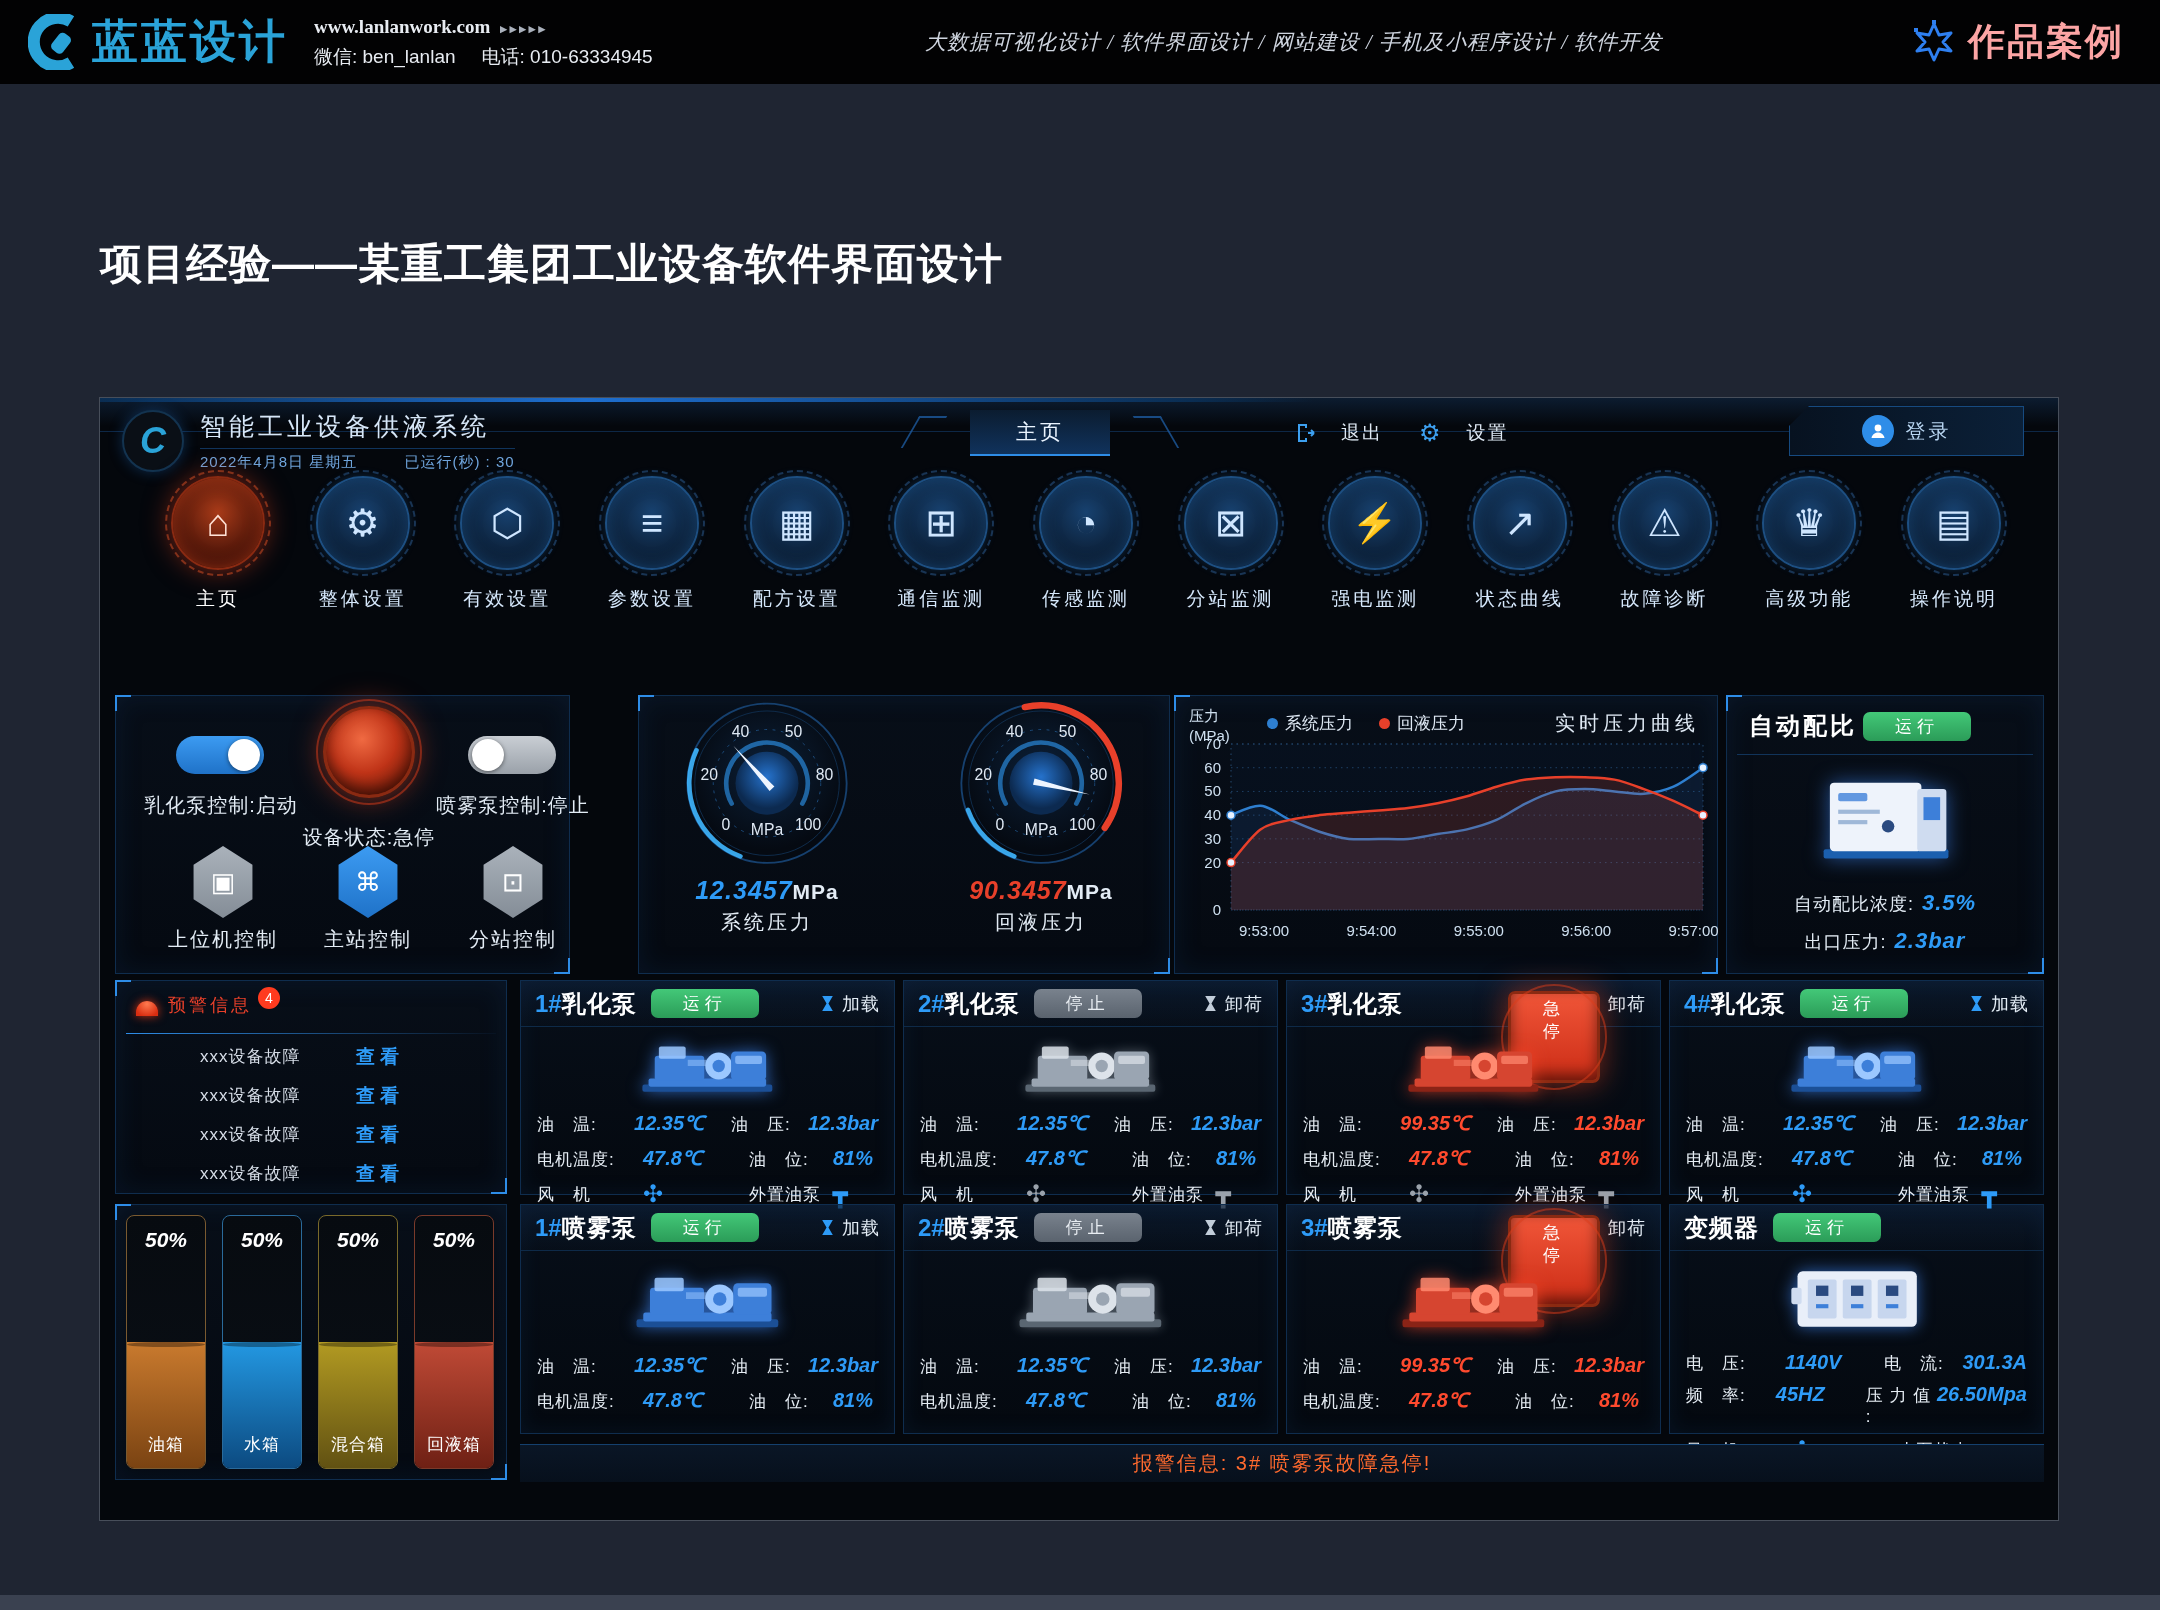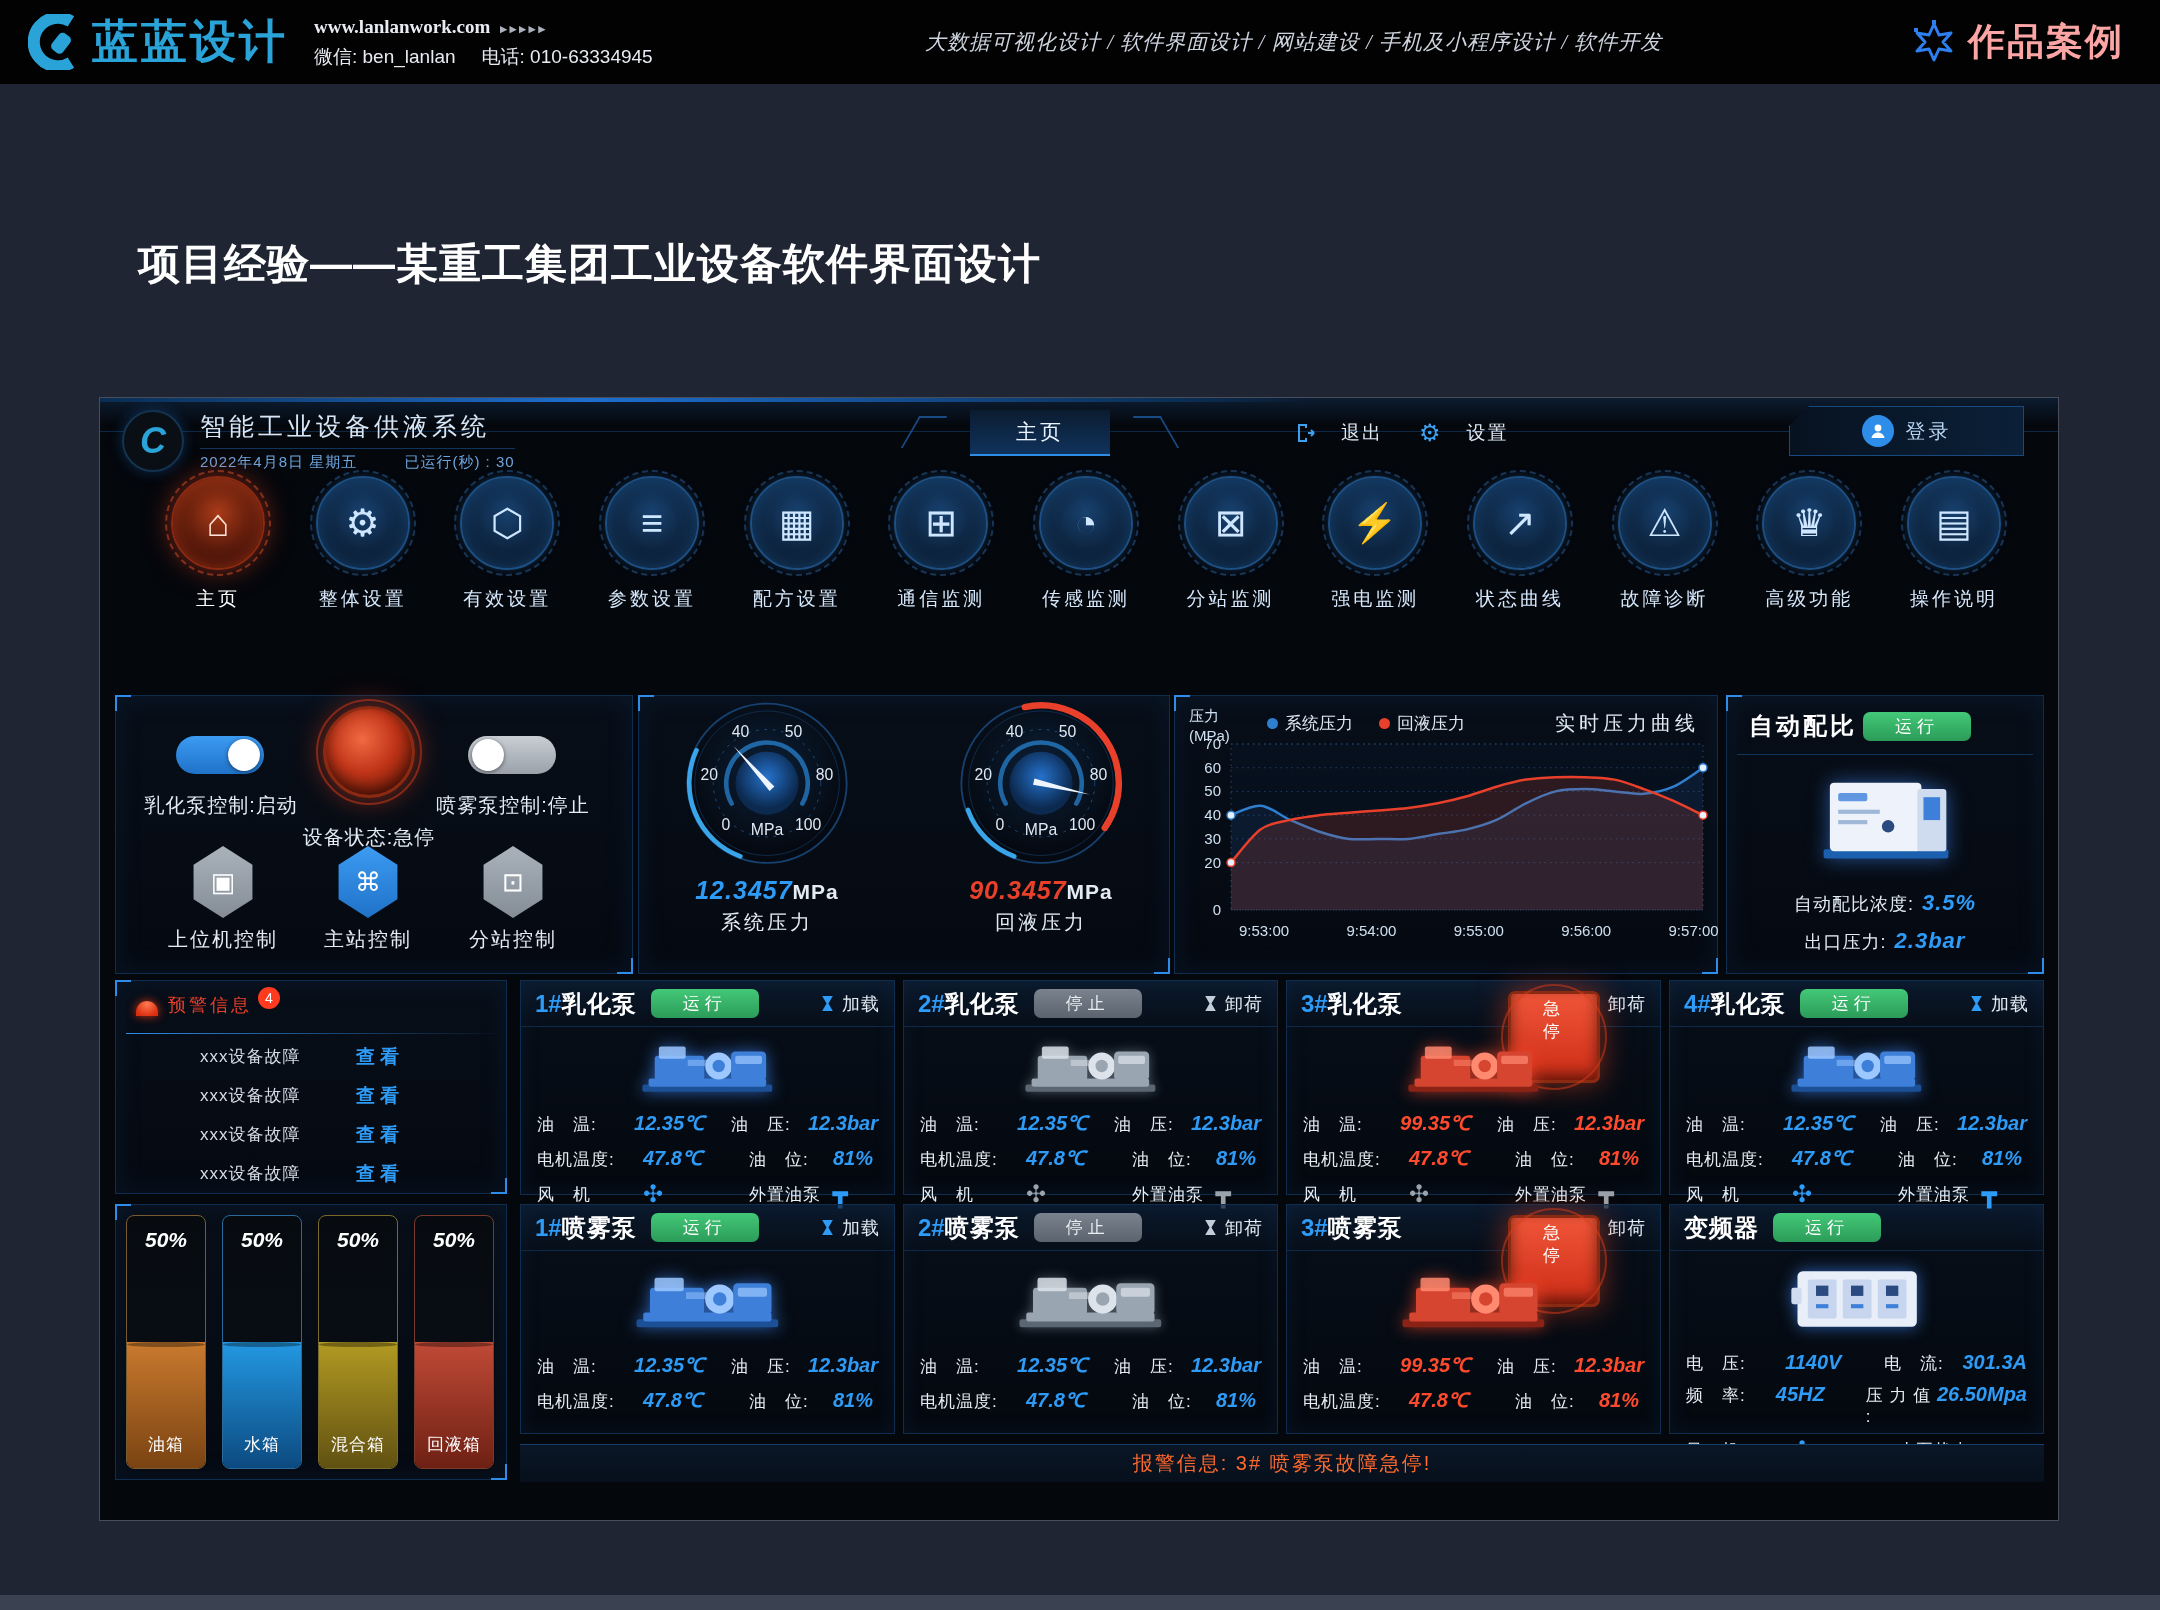--- a/index.html
+++ b/index.html
@@ -13,21 +13,21 @@
   .contact{margin-left:26px;color:#e8ecf2;font-size:19px;line-height:1.6;}
   .contact .site-line{font-weight:bold;font-family:Liberation Serif, serif;}
   .contact .arrows{color:#aab1bc;font-size:13px;letter-spacing:3px;margin-left:10px;}
   .contact .line2 span{margin-right:26px;}
   .services{position:absolute;left:925px;top:0;height:84px;display:flex;align-items:center;
     font-style:italic;color:#ced4de;font-size:21px;letter-spacing:1px;font-family:"Liberation Serif", serif;}
   .portfolio{position:absolute;right:36px;top:0;height:84px;display:flex;align-items:center;gap:12px;
     color:#fca5a5;font-size:37px;font-weight:bold;letter-spacing:2px;}
   .portfolio svg{width:44px;height:44px;}
 
-  .page-title{position:absolute;left:100px;top:236px;font-size:42px;font-weight:bold;color:#ffffff;letter-spacing:1px;margin-left:38px;}
+  .page-title{position:absolute;left:100px;top:236px;font-size:42px;font-weight:bold;color:#ffffff;letter-spacing:1px;}
 
   .bottom-strip{position:absolute;left:0;right:0;bottom:0;height:15px;background:#3a4150;}
 
   
   .dash{position:absolute;left:100px;top:398px;width:1958px;height:1122px;background:#04070c;
     box-shadow:0 0 0 1px #474e5a;overflow:hidden;}
   .dash-topline{position:absolute;left:0;top:0;width:100%;height:34px;
     background:linear-gradient(180deg,#0c1c30,#04070c 85%);border-bottom:1px solid #0d2746;}
   .dash-topline::before{content:'';position:absolute;left:0;top:0;width:62%;height:4px;
     background:linear-gradient(90deg,#0a2d52,#1e6fd0 40%,#0a2d52 90%,transparent);}
@@ -76,21 +76,21 @@
 
   
   .panel{position:absolute;background:linear-gradient(180deg,rgba(10,20,34,.55),rgba(5,10,18,.88));
     border:1px solid #0f2d4e;box-shadow:inset 0 0 26px rgba(20,60,110,.22);}
   .panel::before{content:'';position:absolute;left:-1px;top:-1px;width:14px;height:14px;
     border-left:2px solid #2e8de8;border-top:2px solid #2e8de8;}
   .panel::after{content:'';position:absolute;right:-1px;bottom:-1px;width:14px;height:14px;
     border-right:2px solid #2e8de8;border-bottom:2px solid #2e8de8;}
 
   
-  #panel-controls{left:15px;top:297px;width:518px;height:279px;}
+  #panel-controls{left:15px;top:297px;width:455px;height:279px;}
   .tog{position:absolute;width:88px;height:38px;border-radius:19px;cursor:pointer;}
   .tog::after{content:'';position:absolute;width:32px;height:32px;border-radius:50%;background:#fff;top:3px;
     box-shadow:0 1px 4px rgba(0,0,0,.5);}
   .tog.on{background:linear-gradient(180deg,#3c9bf2,#1f72c8);}
   .tog.on::after{right:4px;}
   .tog.off{background:linear-gradient(180deg,#c9ced4,#9aa1a9);}
   .tog.off::after{left:4px;}
   .ctl-label{position:absolute;width:200px;text-align:center;font-size:20px;color:#e3ecf5;letter-spacing:1px;}
   .estop{position:absolute;left:207px;top:10px;width:92px;height:92px;border-radius:50%;cursor:pointer;
     background:radial-gradient(circle at 42% 35%,#f06a42,#c03418 45%,#701a08 85%);

